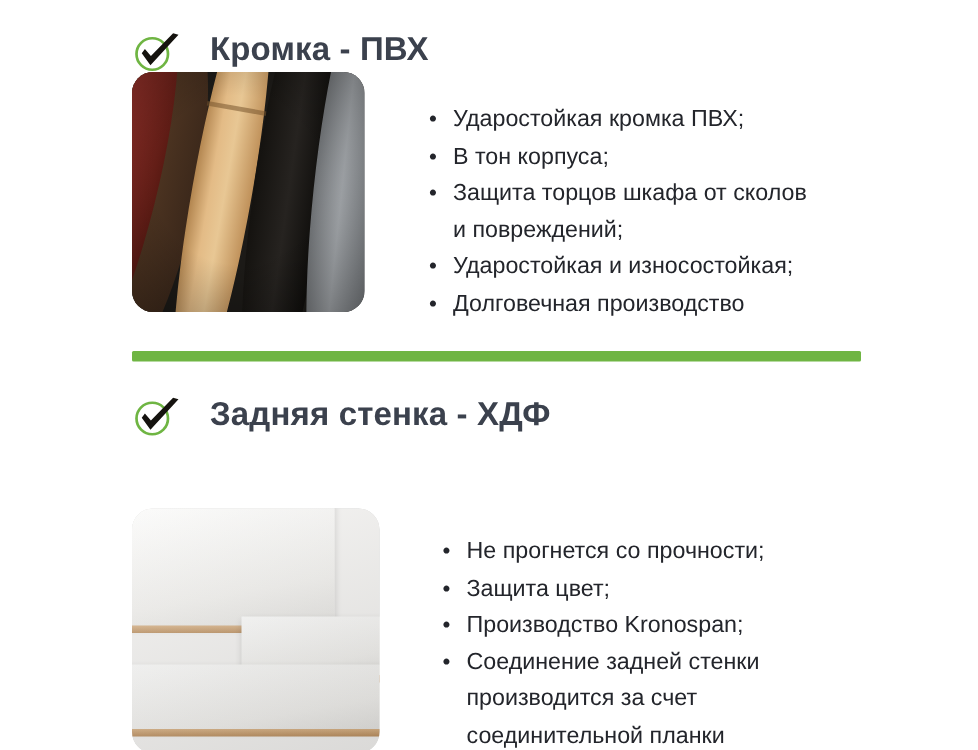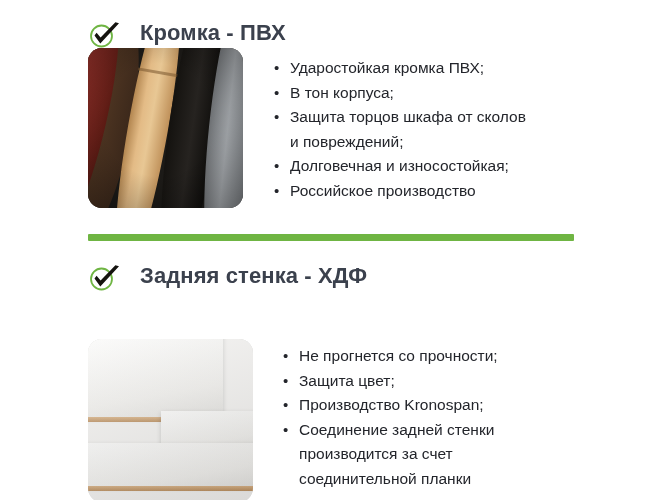--- a/index.html
+++ b/index.html
@@ -71,21 +71,21 @@
     left: 88px;
     width: 155px;
     height: 160px;
     border-radius: 14px;
     overflow: hidden;
     background: #cfcfcf;
   }
 
   .feature-list {
     position: absolute;
-    margin: 0;
+    margin: 12px;
     padding: 0;
     list-style: none;
   }
 
   .feature-list li {
     position: relative;
     padding-left: 16px;
     font-size: 15.5px;
     line-height: 24.5px;
     color: #23252b;
@@ -241,22 +241,22 @@
           <div class="band b-grey"></div>
           <div class="edge-vignette"></div>
         </div>
       </div>
 
       <ul class="feature-list" id="edge-list">
         <li>Ударостойкая кромка ПВХ;</li>
         <li>В тон корпуса;</li>
         <li>Защита торцов шкафа от сколов
 и повреждений;</li>
-        <li>Долговечная и износостойкая;</li>
-        <li>Российское производство</li>
+        <li>Ударостойкая и износостойкая;</li>
+        <li>Долговечная производство</li>
       </ul>
 
     </div>
 
     <div class="divider"></div>
   </div>
 
   <div class="section" id="section-back">
 
     <div class="heading-row">

